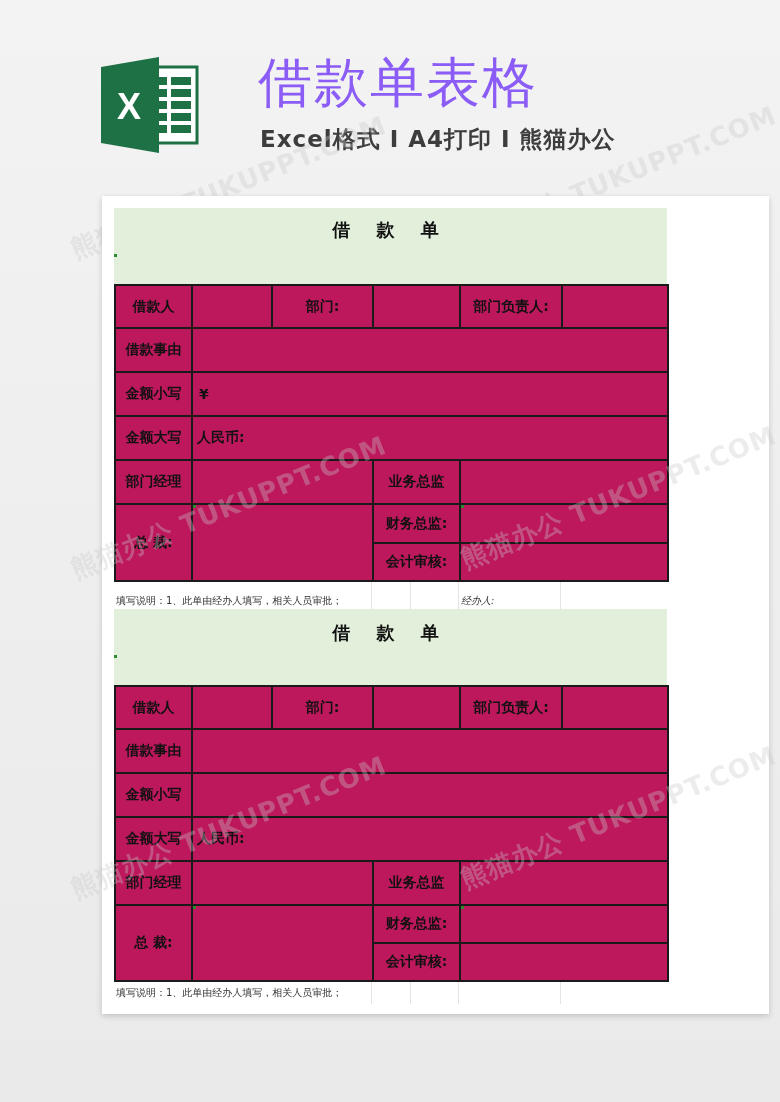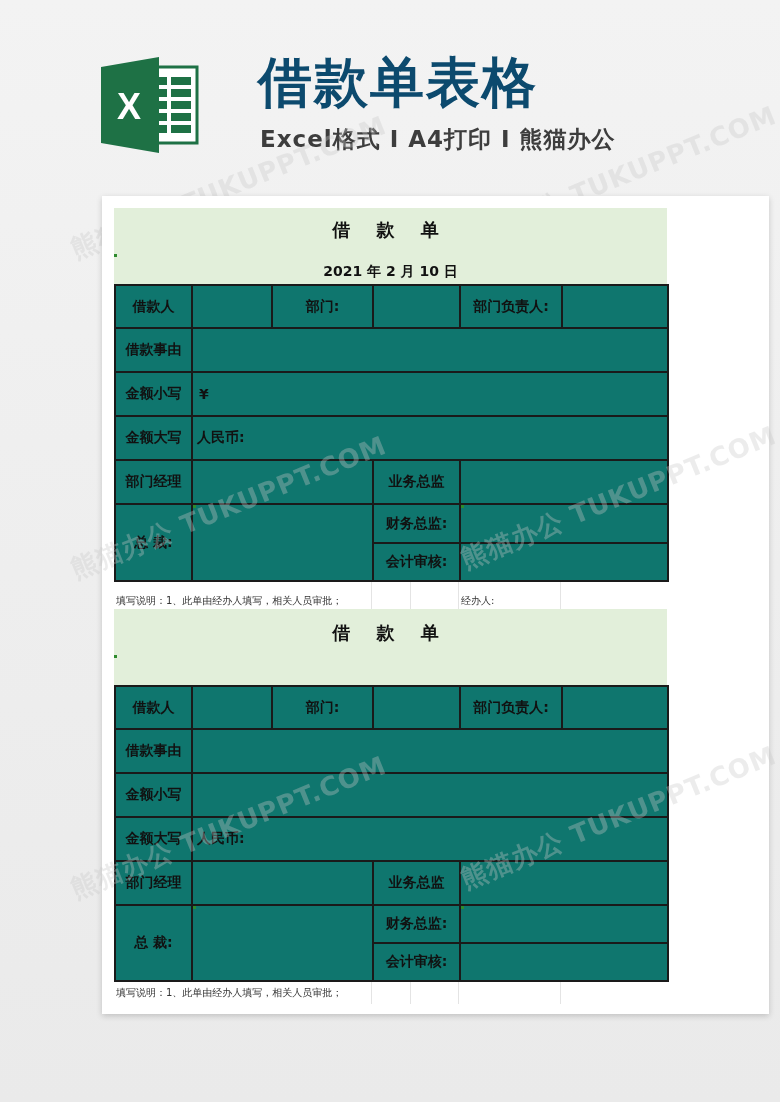--- a/index.html
+++ b/index.html
@@ -7,21 +7,21 @@
   body {
     background: linear-gradient(180deg, #f3f3f3 0%, #efefef 40%, #eaeaea 100%);
     font-family: "DejaVu Sans", "Liberation Sans", sans-serif;
     position: relative;
     color: #111;
   }
   .header { position: absolute; left: 0; top: 0; width: 780px; height: 190px; }
   .excel-icon { position: absolute; left: 101px; top: 57px; width: 98px; height: 96px; }
   .main-title {
     position: absolute; left: 258px; top: 48px;
-    font-size: 54px; font-weight: bold; color: #0c4a6e; letter-spacing: 2px;
+    font-size: 54px; font-weight: normal; color: #8b5cf6; letter-spacing: 2px;
     line-height: 70px;
   }
   .subtitle {
     position: absolute; left: 260px; top: 122px;
     font-size: 23px; font-weight: bold; color: #3d3d3d; letter-spacing: 1px;
     line-height: 34px; white-space: nowrap;
   }
   .watermark {
     position: absolute; color: rgba(200,200,200,0.35); font-size: 26px; font-weight: bold;
     transform: rotate(-22deg); white-space: nowrap; pointer-events: none; letter-spacing: 1px;
@@ -38,21 +38,21 @@
   }
   .form-date {
     text-align: center; font-weight: bold; font-size: 14px;
     position: absolute; left: 0; right: 0;
   }
   .tick {
     position: absolute; left: 0; width: 3px; height: 3px; background: #2e8b2e;
   }
   table.grid {
     border-collapse: collapse; width: 553px; table-layout: fixed;
-    background: #0f766e;
+    background: #be185d;
   }
   table.grid td {
     border: 2px solid #1a1a1a; font-weight: bold; font-size: 14px;
     padding: 0 4px; vertical-align: middle; position: relative;
   }
   td.lbl { text-align: center; }
   td.left { text-align: left; }
   td.noborder-b { border-bottom: none; }
   td.noborder-t { border-top: none; }
   .corner-tick {
@@ -91,21 +91,20 @@
 
 <div class="watermark" style="left:60px;top:170px;">熊猫办公 TUKUPPT.COM</div>
 <div class="watermark" style="left:450px;top:160px;">熊猫办公 TUKUPPT.COM</div>
 
 <div class="paper">
 
   <div class="form" style="top:12px;">
     <div class="form-head" style="height:76px;">
       <div class="form-title" style="top:10px;">借 款 单</div>
       <div class="tick" style="top:46px;"></div>
-      <div class="form-date" style="top:55px;">2021 年 2 月 10 日</div>
     </div>
     <table class="grid">
       <colgroup>
         <col style="width:77px">
           <col style="width:80px">
           <col style="width:101px">
         <col style="width:87px">
           <col style="width:102px">
           <col style="width:106px">
       </colgroup>
@@ -145,21 +144,21 @@
       <tr style="height:38px;">
         <td class="lbl noborder-t">会计审核:</td>
         <td colspan="2"></td>
       </tr>
     </tbody>
       </table>
     <div class="footer-row">
       <div style="width:258px;">填写说明：1、此单由经办人填写，相关人员审批；</div>
       <div style="width:39px;"></div>
       <div style="width:48px;"></div>
-      <div style="width:102px;">经办人:</div>
+      <div style="width:102px;font-style:italic;">经办人:</div>
       <div style="width:106px;"></div>
     </div>
   </div>
 
   <div class="form" style="top:413px;">
     <div class="form-head" style="height:76px;">
       <div class="form-title" style="top:12px;">借 款 单</div>
       <div class="tick" style="top:46px;"></div>
     </div>
     <table class="grid">

